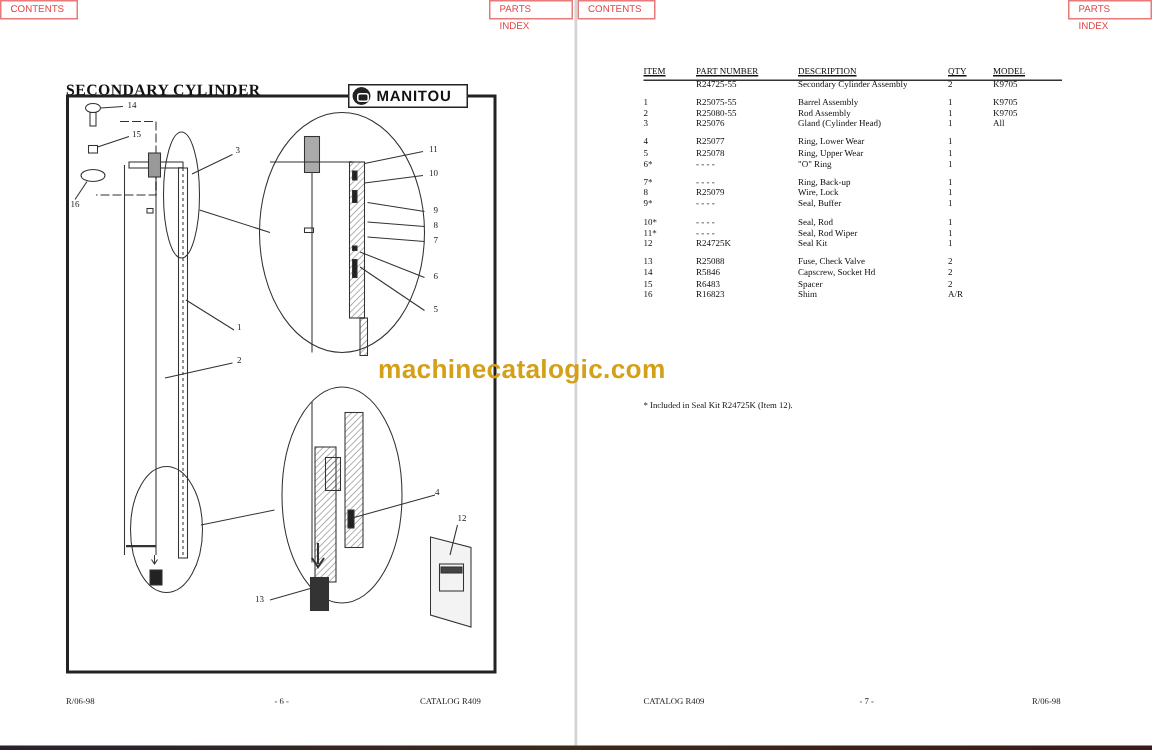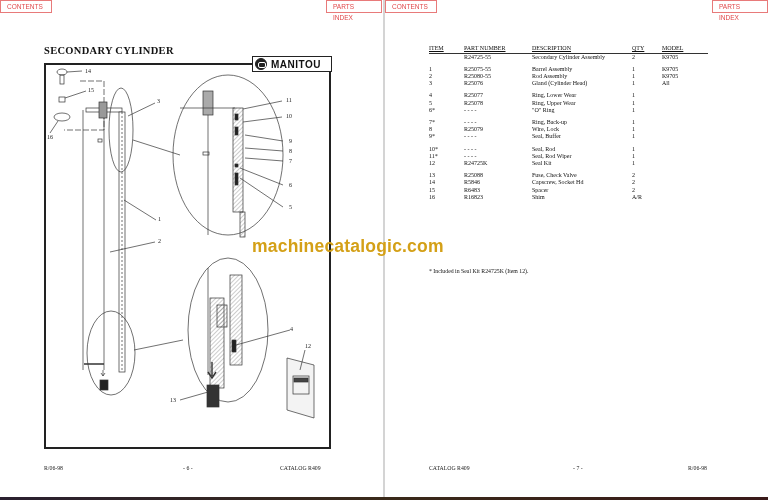--- a/index.html
+++ b/index.html
@@ -9,23 +9,23 @@
   .page.left { left: 0; width: 383px; }
   .page.right { left: 385px; width: 383px; }
   .divider { position: absolute; left: 383px; top: 0; width: 2px; height: 497px; background: #d4d4d4; }
   .bottom-strip { position: absolute; left: 0; top: 497px; width: 768px; height: 3px; background: linear-gradient(90deg,#2a2030,#3a2a1a,#3a1a1a); }
   .navbtn { position: absolute; top: 0; height: 13px; border: 1px solid #e87a7a; background: #fff; color: #e0484a;
             font-family: "Liberation Sans", sans-serif; font-size: 6.5px; line-height: 11px; padding: 0 6px; cursor: pointer; }
   .left .nav-contents { left: 0; width: 52px; }
   .left .nav-parts { right: 1px; width: 56px; }
   .right .nav-contents { left: 0; width: 52px; }
   .right .nav-parts { right: 0; width: 56px; }
-  .title { position: absolute; left: 44px; top: 45px; font-size: 10.5px; font-weight: bold; letter-spacing: 0.3px; }
+  .title { position: absolute; left: 44px; top: 55px; font-size: 10.5px; font-weight: bold; letter-spacing: 0.3px; }
   .diagram { position: absolute; left: 44px; top: 63px; width: 287px; height: 386px; border: 2px solid #222; }
-  .logo { position: absolute; left: 252px; top: 56px; width: 80px; height: 16px; background: #fff; border: 1.5px solid #222; display:flex; align-items:center; }
+  .logo { position: absolute; left: 232px; top: 56px; width: 80px; height: 16px; background: #fff; border: 1.5px solid #222; display:flex; align-items:center; }
   .logo .circ { width: 12px; height: 12px; border-radius: 50%; background:#222; margin-left:2px; border:1px solid #222; position:relative; }
   .logo .circ::after { content:""; position:absolute; left:2px; top:3px; width:6px; height:4px; border:1px solid #fff; border-radius:2px; }
   .logo .word { font-family: "Liberation Sans", sans-serif; font-weight: bold; font-size: 10px; letter-spacing: 0.5px; margin-left: 4px; color:#111; }
   .callout { position: absolute; font-size: 6px; color: #222; }
   svg.art { position: absolute; left: 0; top: 0; }
   .watermark { position: absolute; left: 252px; top: 236px; font-family: "Liberation Sans", sans-serif; font-weight: bold; font-size: 17.5px; color: #d4a017; z-index: 10; letter-spacing: 0.2px; }
   .footer { position: absolute; top: 465px; font-size: 5.8px; color: #222; }
   table.parts { position: absolute; left: 44px; top: 44px; border-collapse: collapse; font-size: 6px; }
   table.parts th { font-weight: normal; text-align: left; text-decoration: underline; padding: 0; height: 9px; border-bottom: 1px solid #333; }
   table.parts td { padding: 0; height: 7.2px; line-height: 7.2px; white-space: nowrap; }

